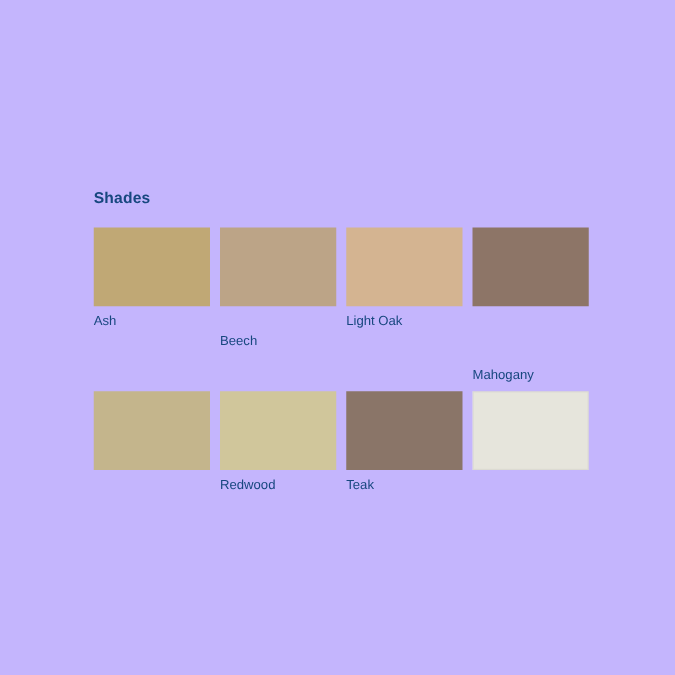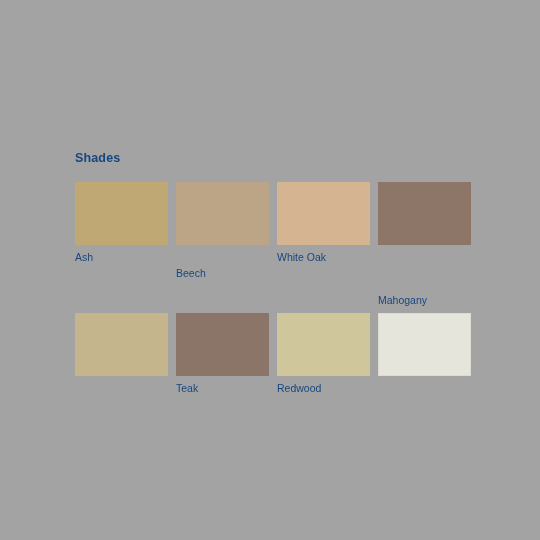--- a/index.html
+++ b/index.html
@@ -69,60 +69,60 @@
     color: #17477f;
     line-height: 13px;
     padding-top: 6px;
     padding-bottom: 5px;
     white-space: nowrap;
   }
 </style>
 </head>
 <body>
 
-<div id="canvas" style="background: #a3a3a3;">
+<div id="canvas" style="background: #c4b5fd;">
 
   <section id="shades-panel">
 
     <h2 id="panel-title" style="color: rgb(23, 71, 127);">Shades</h2>
 
     <div class="swatch-grid">
 
       <div class="swatch-cell">
         <span class="swatch-chip" style="background-color: rgb(192, 168, 117);"></span>
         <span class="swatch-label" style="color: rgb(23, 71, 127);">Ash</span>
       </div>
 
       <div class="swatch-cell">
         <span class="swatch-chip" style="background-color: rgb(188, 164, 135);"></span>
         <span class="swatch-label" style="color: rgb(23, 71, 127); margin-top: 16px;">Beech</span>
       </div>
 
       <div class="swatch-cell">
         <span class="swatch-chip" style="background-color: rgb(212, 180, 145);"></span>
-        <span class="swatch-label" style="color: rgb(23, 71, 127);">White Oak</span>
+        <span class="swatch-label" style="color: rgb(23, 71, 127);">Light Oak</span>
       </div>
 
       <div class="swatch-cell">
         <span class="swatch-chip" style="background-color: rgb(141, 117, 103);"></span>
         <span class="swatch-label" style="color: rgb(23, 71, 127); margin-top: 43px;">Mahogany</span>
       </div>
 
       <div class="swatch-cell">
         <span class="swatch-chip" style="background-color: rgb(196, 181, 140);"></span>
       </div>
 
       <div class="swatch-cell">
-        <span class="swatch-chip" style="background-color: rgb(138, 117, 104);"></span>
-        <span class="swatch-label" style="color: rgb(23, 71, 127);">Teak</span>
+        <span class="swatch-chip" style="background-color: rgb(208, 198, 155);"></span>
+        <span class="swatch-label" style="color: rgb(23, 71, 127);">Redwood</span>
       </div>
 
       <div class="swatch-cell">
-        <span class="swatch-chip" style="background-color: rgb(208, 198, 155);"></span>
-        <span class="swatch-label" style="color: rgb(23, 71, 127);">Redwood</span>
+        <span class="swatch-chip" style="background-color: rgb(138, 117, 104);"></span>
+        <span class="swatch-label" style="color: rgb(23, 71, 127);">Teak</span>
       </div>
 
       <div class="swatch-cell">
         <span class="swatch-chip has-edge" style="background-color: rgb(230, 229, 220);"></span>
       </div>
 
     </div>
   </section>
 </div>
 

